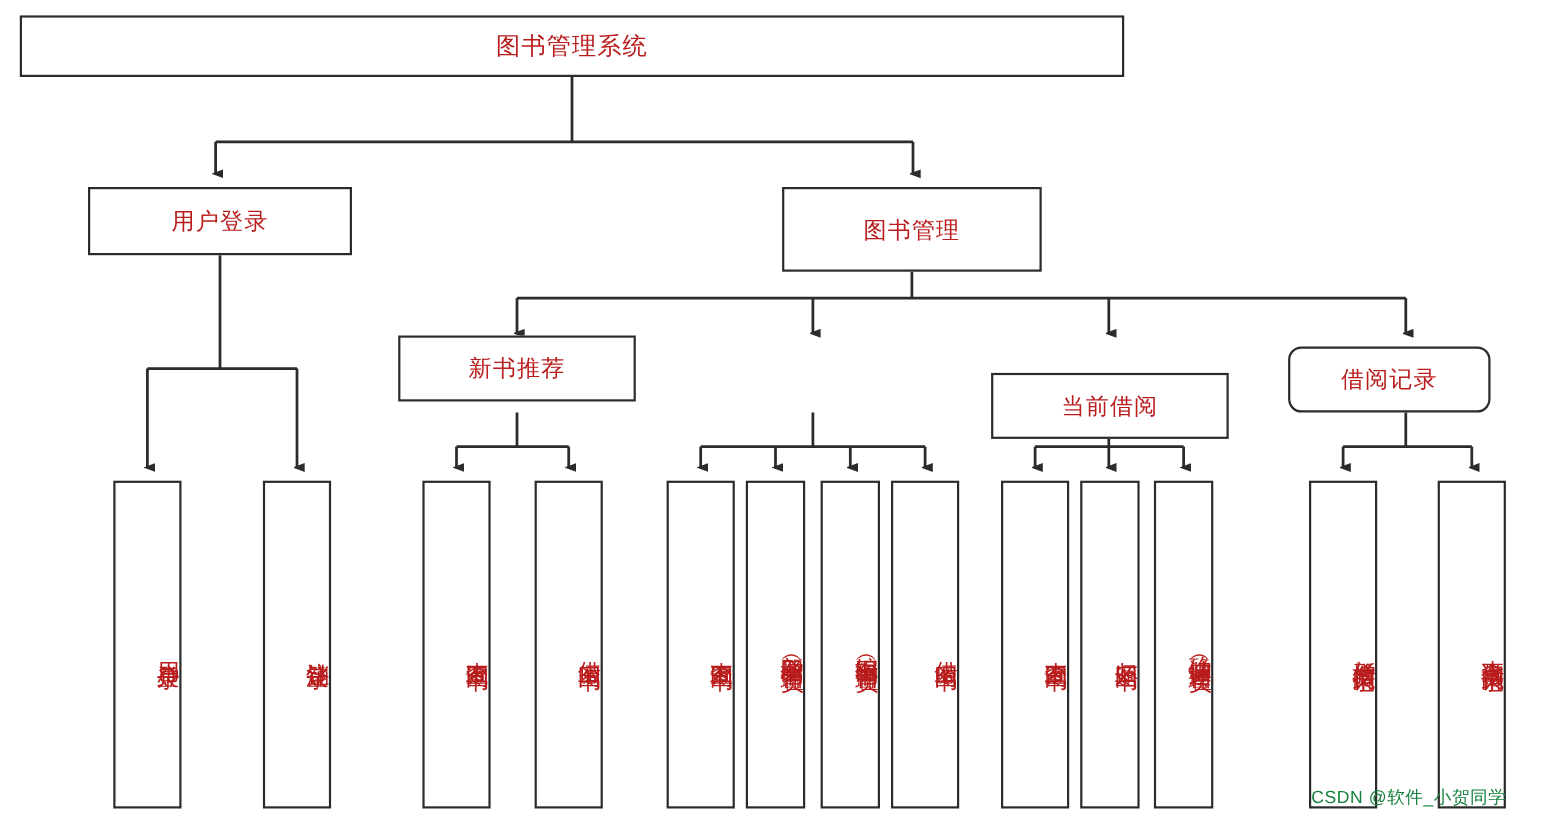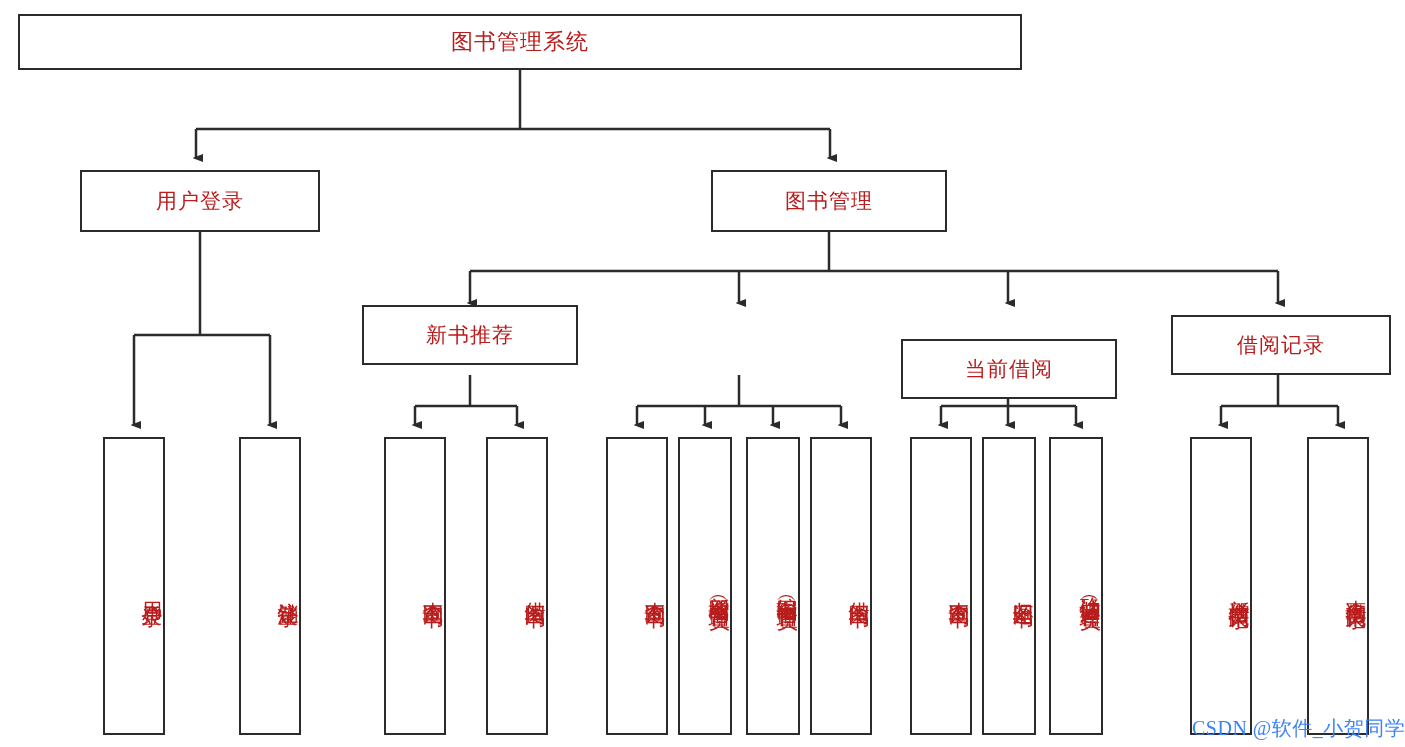--- a/index.html
+++ b/index.html
@@ -51,25 +51,24 @@
   }
   .node.vert > span {
     writing-mode: vertical-rl;
     text-orientation: upright;
   }
   .node.root {
     font-size: 22px;
   }
   .watermark {
     position: absolute;
-    font-size: 20px;
-    color: #3b82f6;
+    font-size: 16px;
+    color: #15803d;
     white-space: nowrap;
     letter-spacing: 0.5px;
-    font-family: Liberation Serif, serif;
   }
 </style>
 </head>
 <body>
 
 <div id="canvas">
 
   <svg id="edges" viewBox="0 0 1405 747">
     <defs>
       <marker id="arrow" markerWidth="10" markerHeight="10" refX="4" refY="7" orient="auto" markerUnits="userSpaceOnUse">
@@ -120,31 +119,31 @@
     </g>
   </svg>
 
   <div class="node horiz root" style="left:18px; top:14px; width:1004px; height:56px;">
     <span>图书管理系统</span>
   </div>
 
   <div class="node horiz" style="left:80px; top:170px; width:240px; height:62px;">
     <span>用户登录</span>
   </div>
-  <div class="node horiz" style="left:711px; top:170px; width:236px; height:62px;">
+  <div class="node horiz" style="left:711px; top:170px; width:236px; height:77px;">
     <span>图书管理</span>
   </div>
 
   <div class="node horiz" style="left:362px; top:305px; width:216px; height:60px;">
     <span>新书推荐</span>
   </div>
   <div class="node horiz" style="left:901px; top:315px; width:216px; height:60px;margin-top:24px;">
     <span>当前借阅</span>
   </div>
-  <div class="node horiz" style="left:1171px; top:315px; width:220px; height:60px;">
+  <div class="node horiz" style="left:1171px; top:315px; width:184px; height:60px;border-radius:12px;">
     <span>借阅记录</span>
   </div>
 
   <div class="node vert" style="left:103px; top:437px; width:62px; height:298px;">
     <span>用户登录</span>
   </div>
   <div class="node vert" style="left:239px; top:437px; width:62px; height:298px;">
     <span>注销登录</span>
   </div>
 

